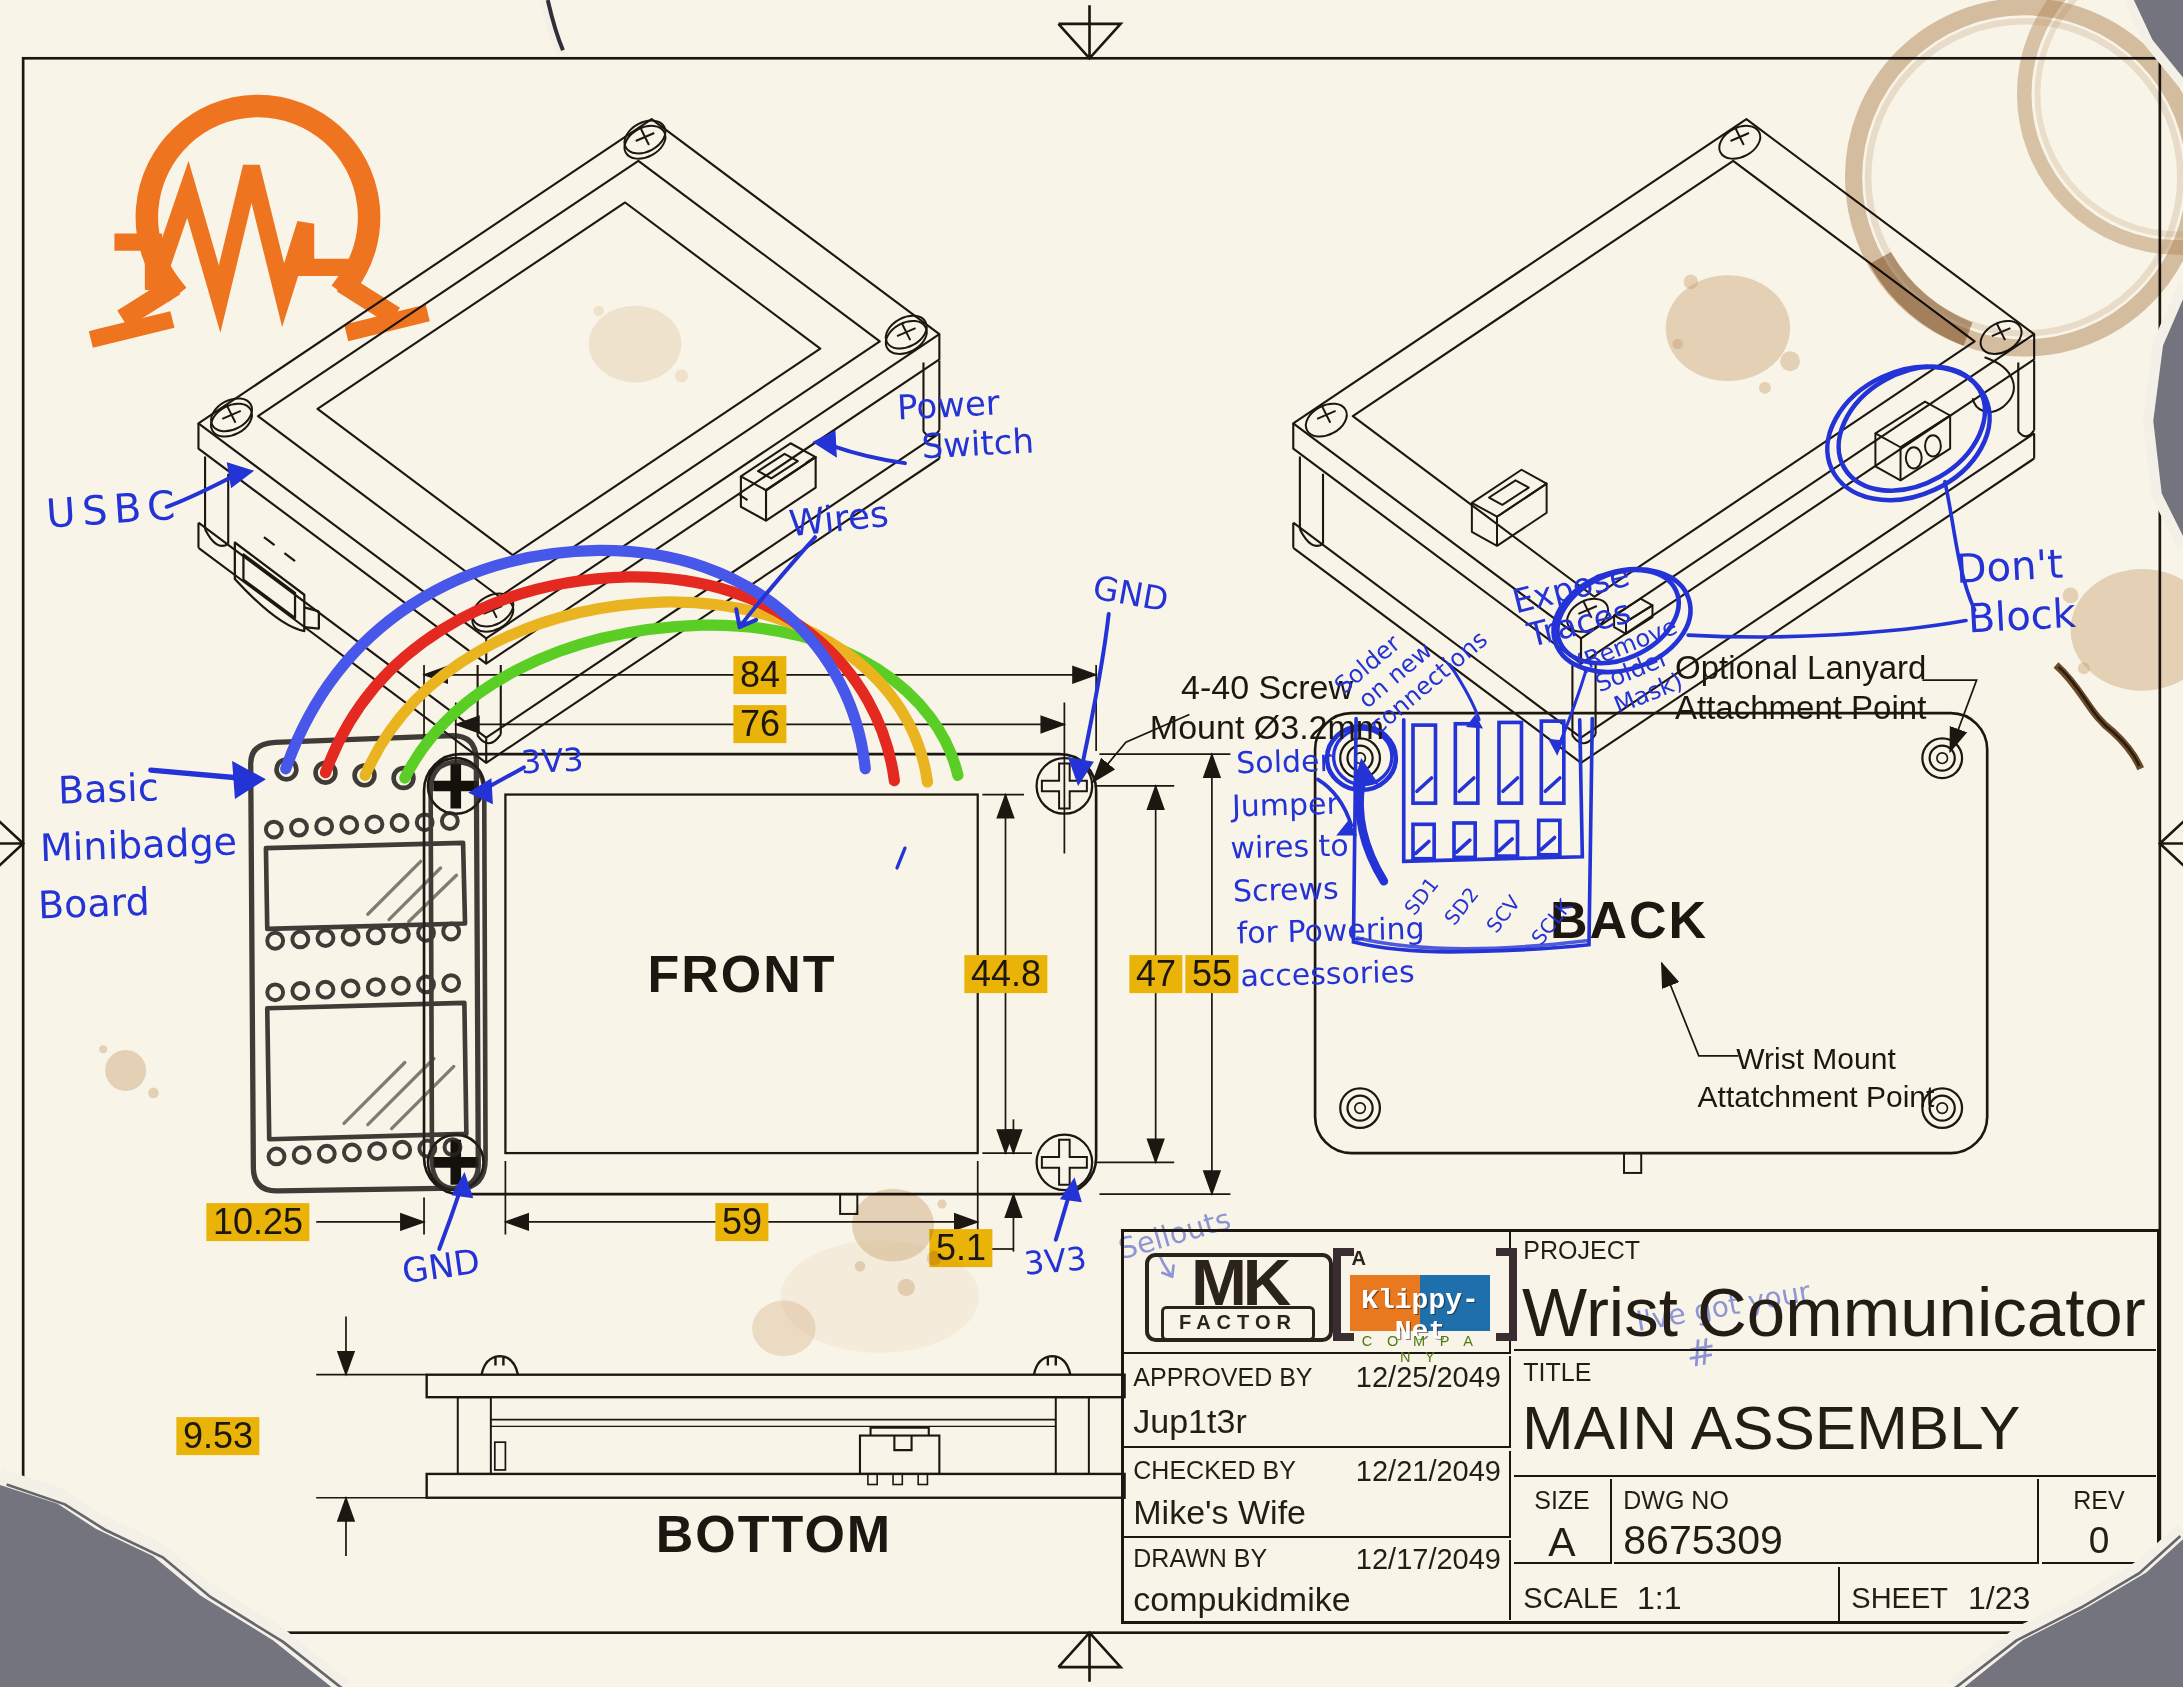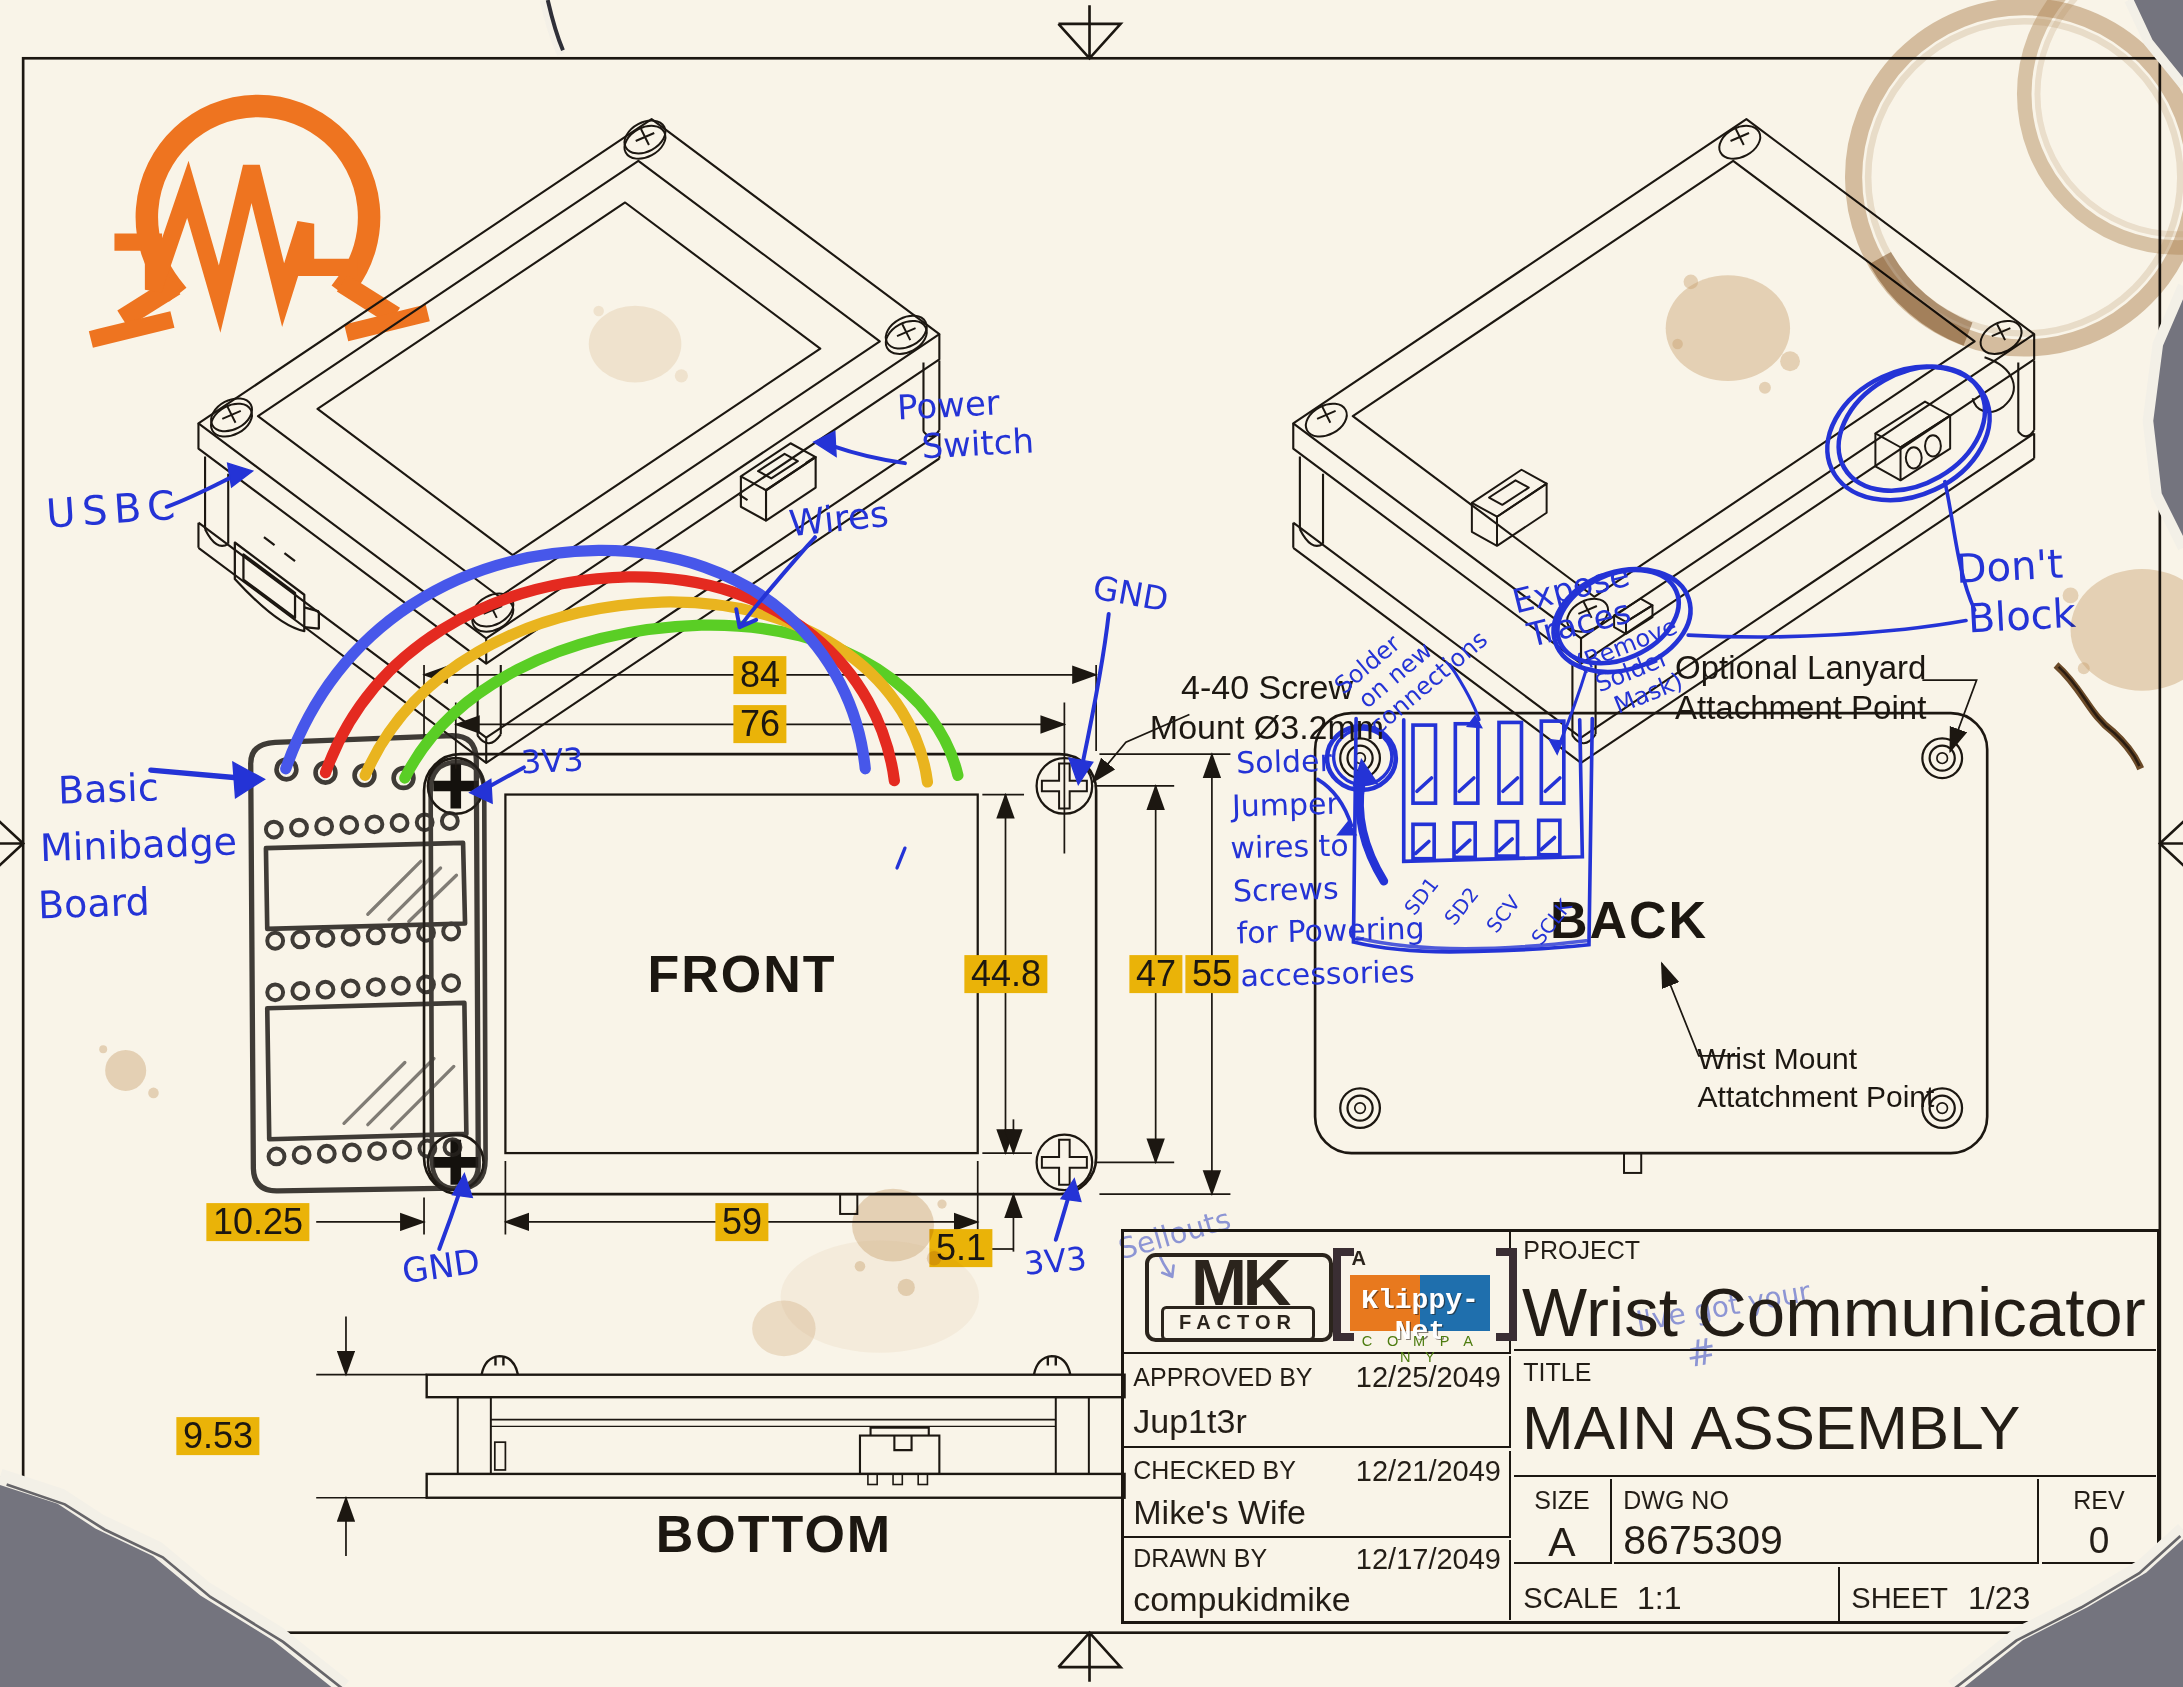--- a/index.html
+++ b/index.html
@@ -362,21 +362,21 @@
     <path d="M1604,1812 L1624,1782 L1634,1816 z"></path>
     <path d="M2038,1242 L2050,1262 L2022,1262 z"></path>
     <path d="M2230,1082 L2240,1100 L2218,1098 z"></path>
     <path d="M2362,1120 L2354,1140 L2342,1118 z"></path>
     <path d="M2046,1188 L2058,1148 L2082,1184 z"></path>
   </g>
 </svg>
 
 <div class="txt note ctr" style="left:1267px;top:707px;text-align:center;"><span>4-40 Screw</span><br><span>Mount Ø3.2mm</span></div>
 <div class="txt" style="left:1675px;top:648px;font-size:33px;line-height:1.2;"><span>Optional Lanyard</span><br><span>Attachment Point</span></div>
-<div class="txt ctr" style="left:1816px;top:1077px;font-size:30px;line-height:1.25;text-align:left;"><span>Wrist Mount</span><br><span>Attatchment Point</span></div>
+<div class="txt ctr" style="left:1816px;top:1077px;font-size:30px;line-height:1.25;text-align:center;"><span>Wrist Mount</span><br><span>Attatchment Point</span></div>
 
 <div class="txt viewlbl ctr" style="left:742px;top:974px;">FRONT</div>
 <div class="txt viewlbl ctr" style="left:1629px;top:920px;">BACK</div>
 <div class="txt viewlbl ctr" style="left:774px;top:1534px;">BOTTOM</div>
 
 <div class="txt dim ctr" style="left:760px;top:675px;">84</div>
 <div class="txt dim ctr" style="left:760px;top:724px;">76</div>
 <div class="txt dim ctr" style="left:1006px;top:974px;">44.8</div>
 <div class="txt dim ctr" style="left:1156px;top:974px;">47</div>
 <div class="txt dim ctr" style="left:1212px;top:974px;">55</div>

